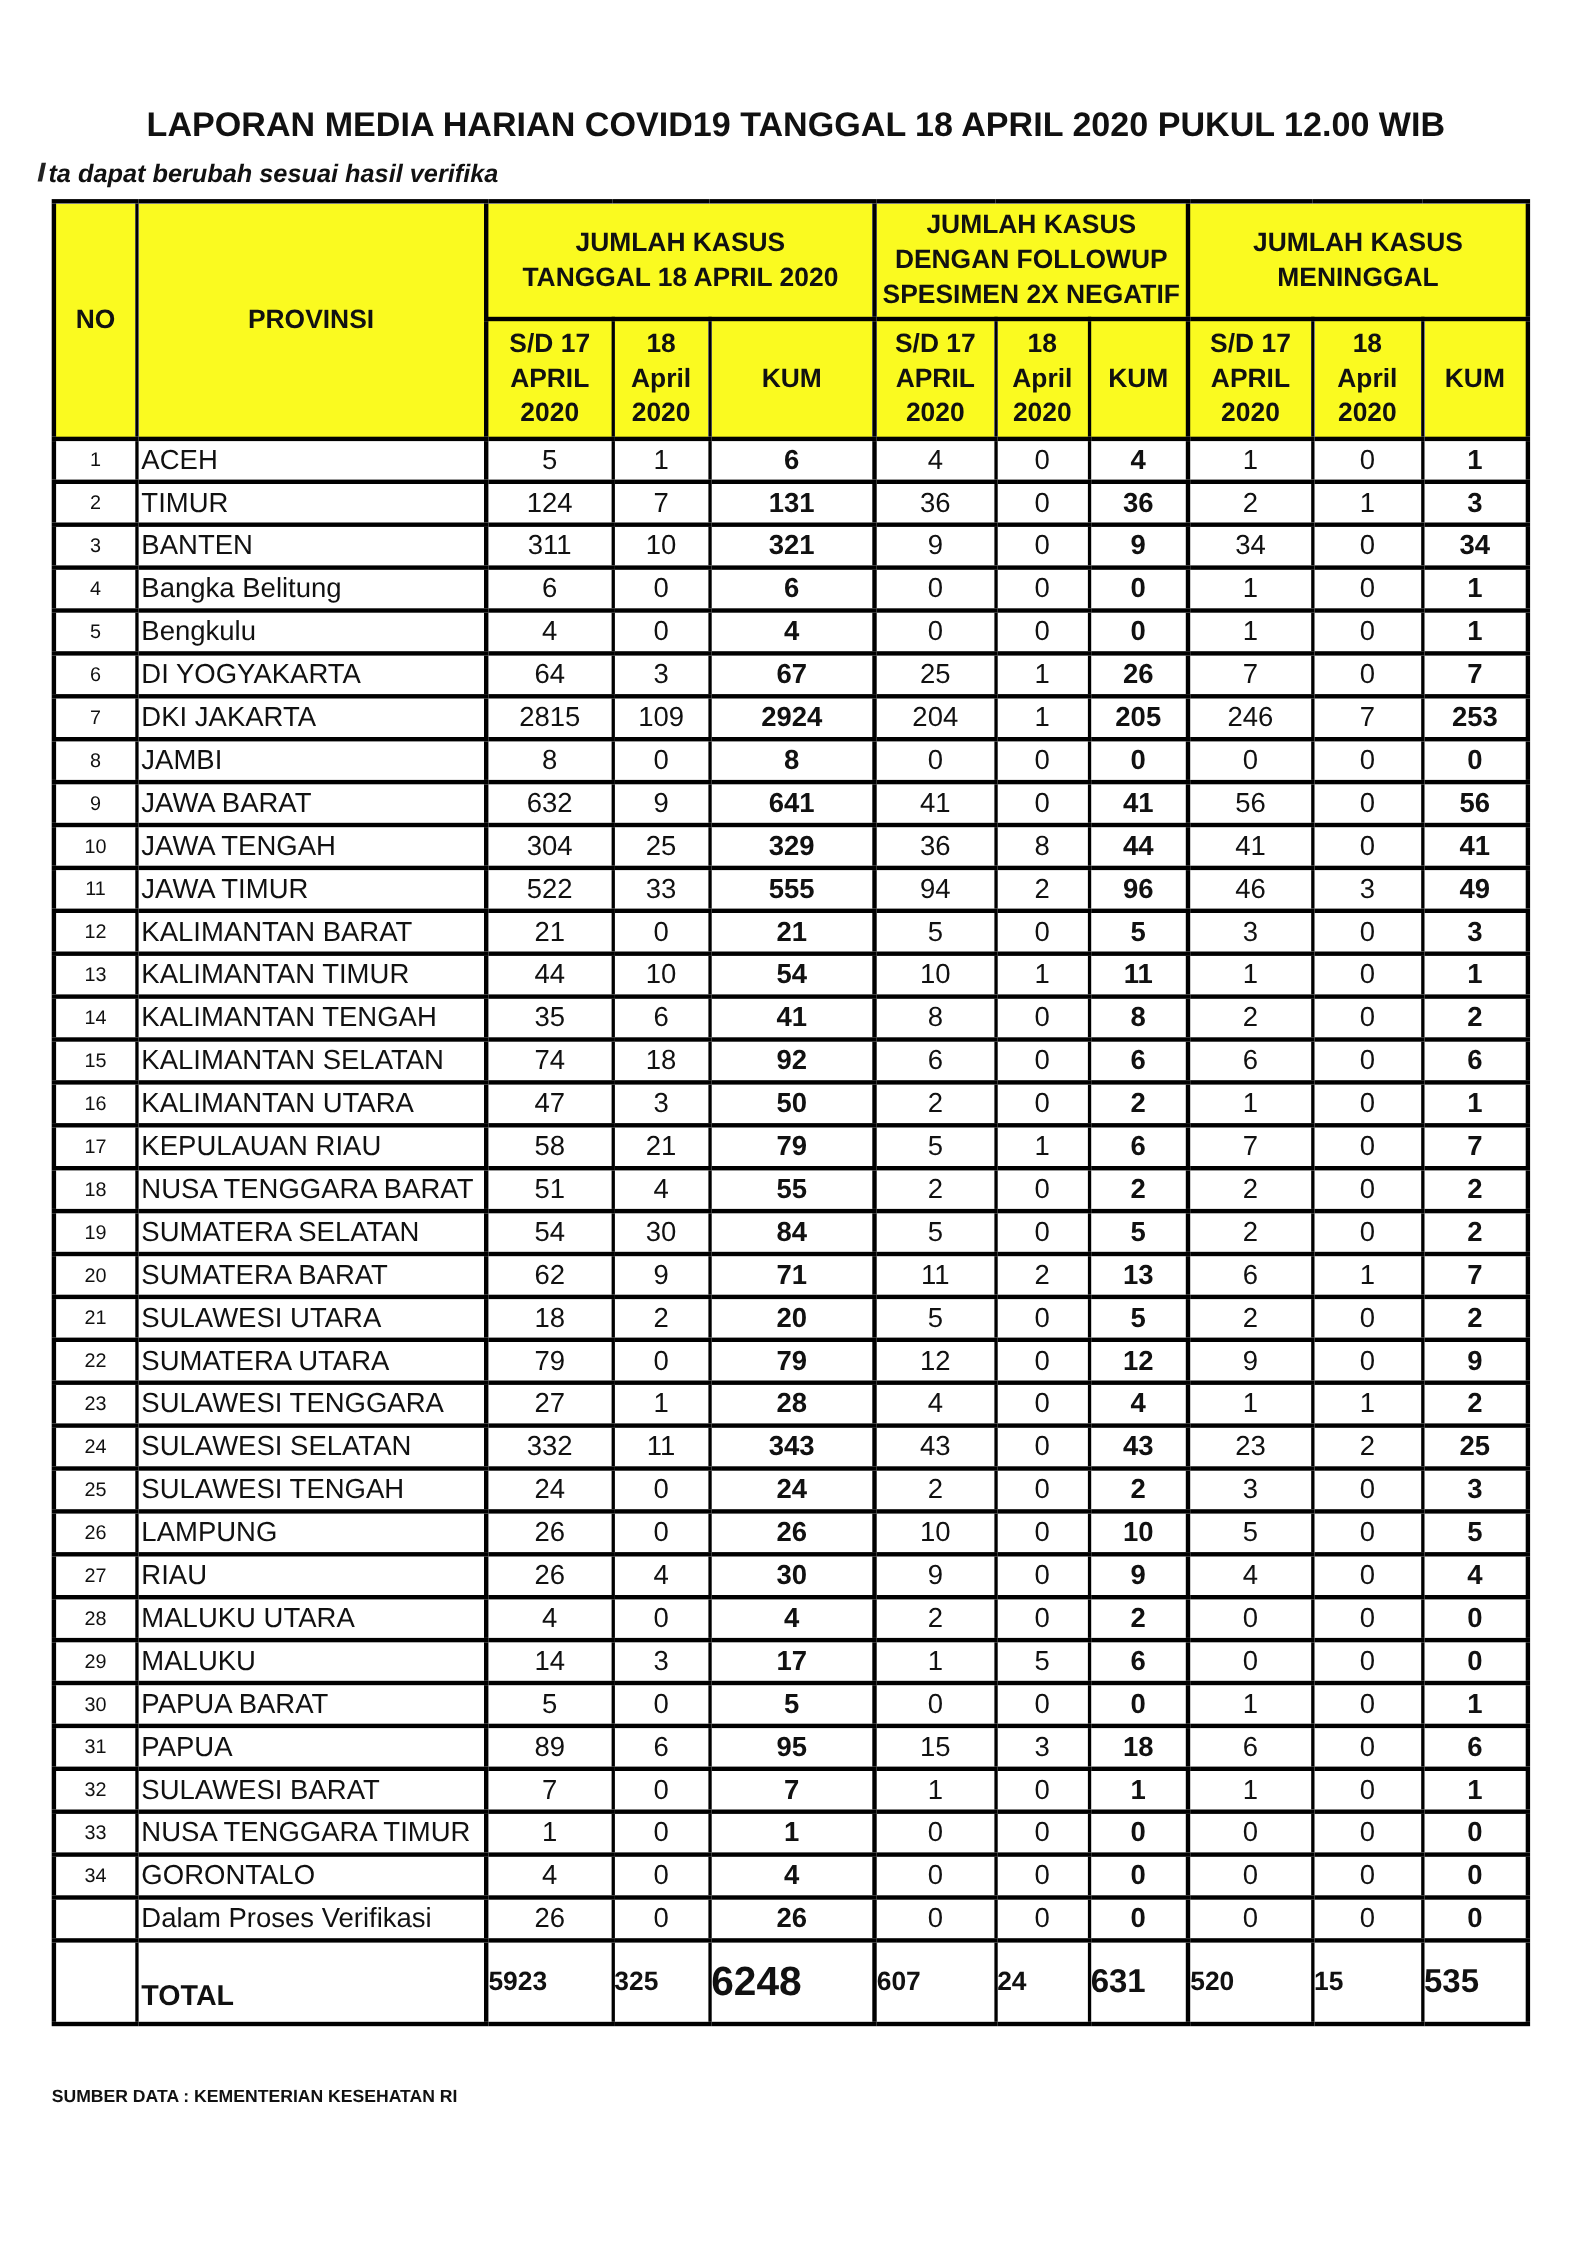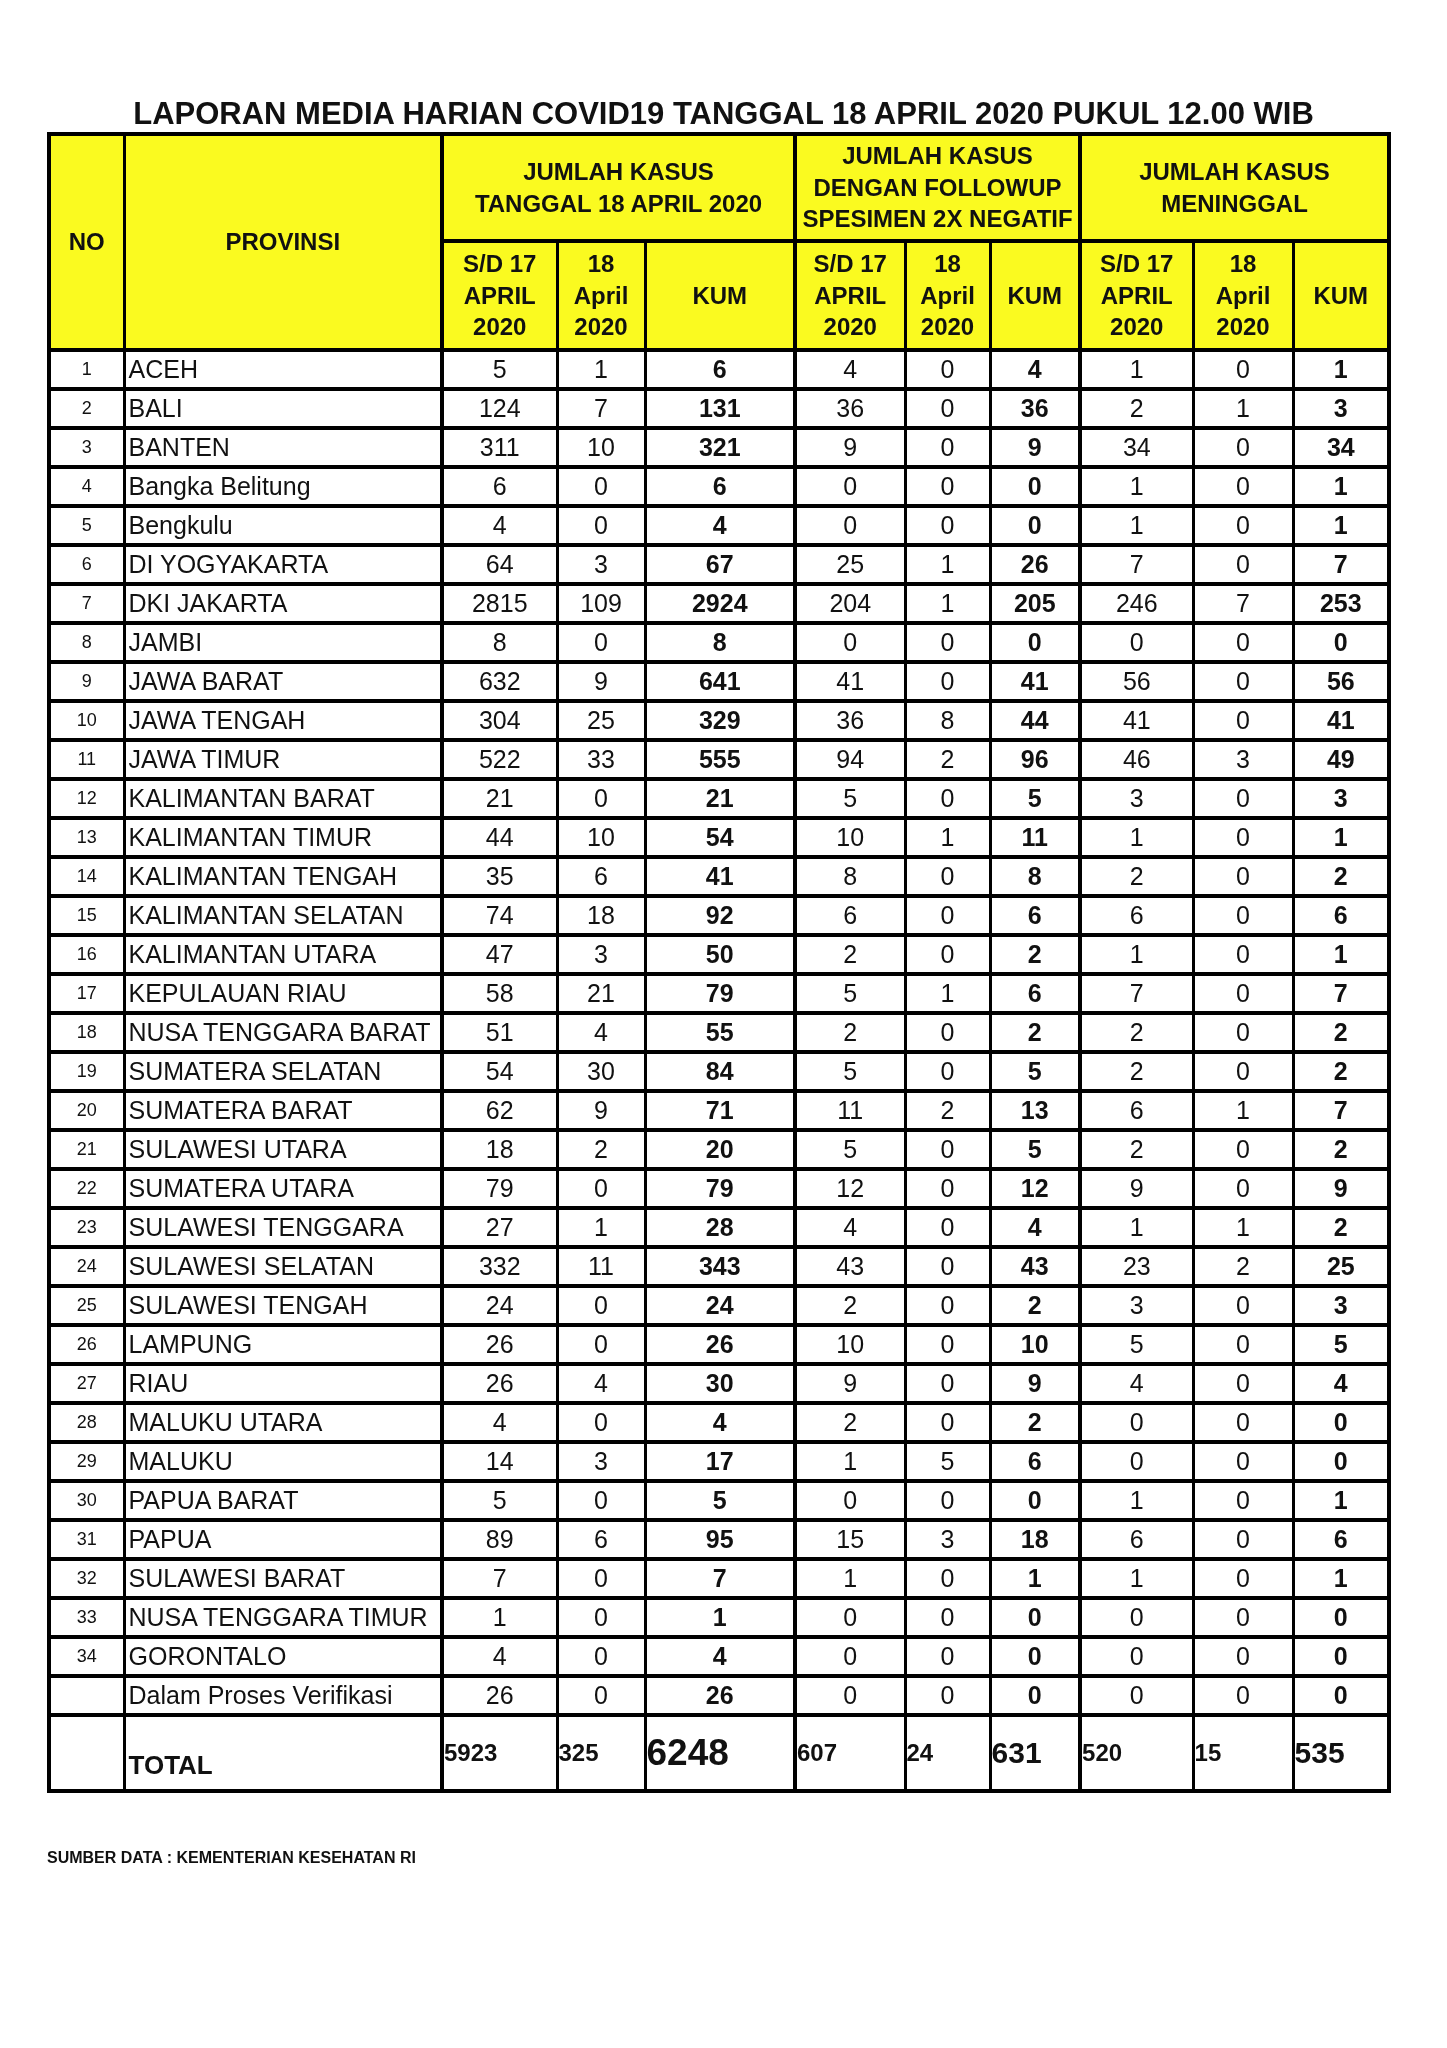--- a/index.html
+++ b/index.html
@@ -89,20 +89,21 @@
     font-weight:bold;
   }
 </style>
 </head>
 <body>
 
 <div>
 
   <div class="title">LAPORAN MEDIA HARIAN COVID19 TANGGAL 18 APRIL 2020 PUKUL 12.00 WIB</div>
 
+  <div class="subtitle">ta dapat berubah sesuai hasil verifika</div>
 
   <table class="report">
     <colgroup>
       <col style="width:75px">
       <col style="width:318px">
       <col style="width:115px">
       <col style="width:88px">
       <col style="width:150px">
       <col style="width:110px">
       <col style="width:85px">
@@ -156,21 +157,21 @@
           <td class="num kum">6</td>
           <td class="num grp-start">4</td>
           <td class="num">0</td>
           <td class="num kum">4</td>
           <td class="num grp-start">1</td>
           <td class="num">0</td>
           <td class="num kum">1</td>
         </tr>
         <tr>
           <td class="no-cell">2</td>
-          <td class="prov">BALI</td>
+          <td class="prov">TIMUR</td>
           <td class="num grp-start">124</td>
           <td class="num">7</td>
           <td class="num kum">131</td>
           <td class="num grp-start">36</td>
           <td class="num">0</td>
           <td class="num kum">36</td>
           <td class="num grp-start">2</td>
           <td class="num">1</td>
           <td class="num kum">3</td>
         </tr>

